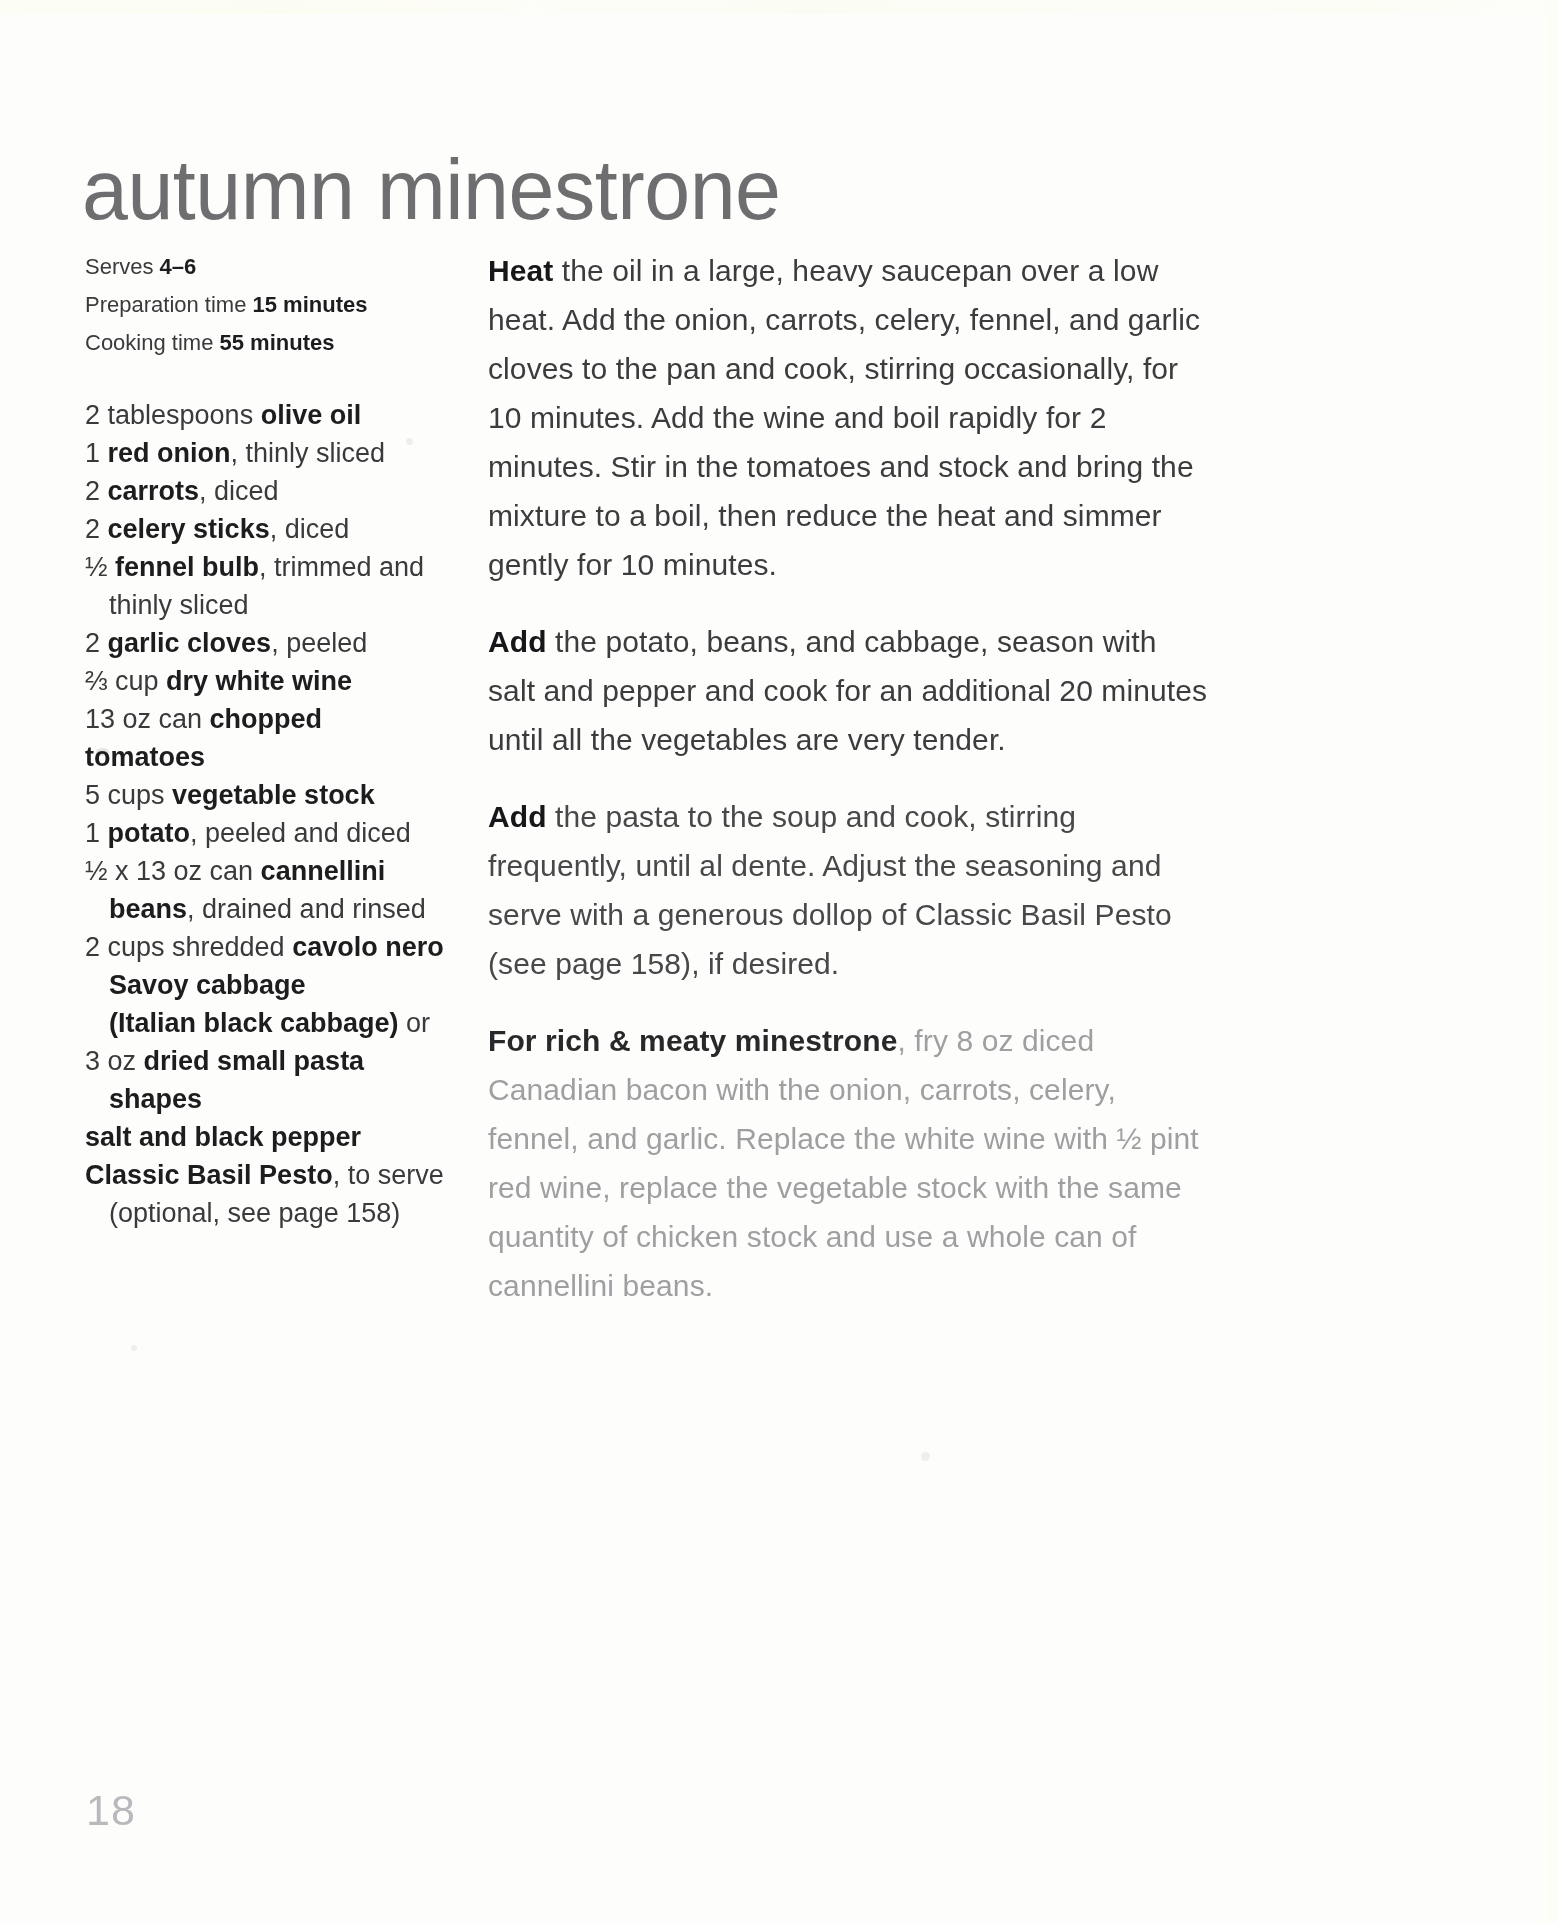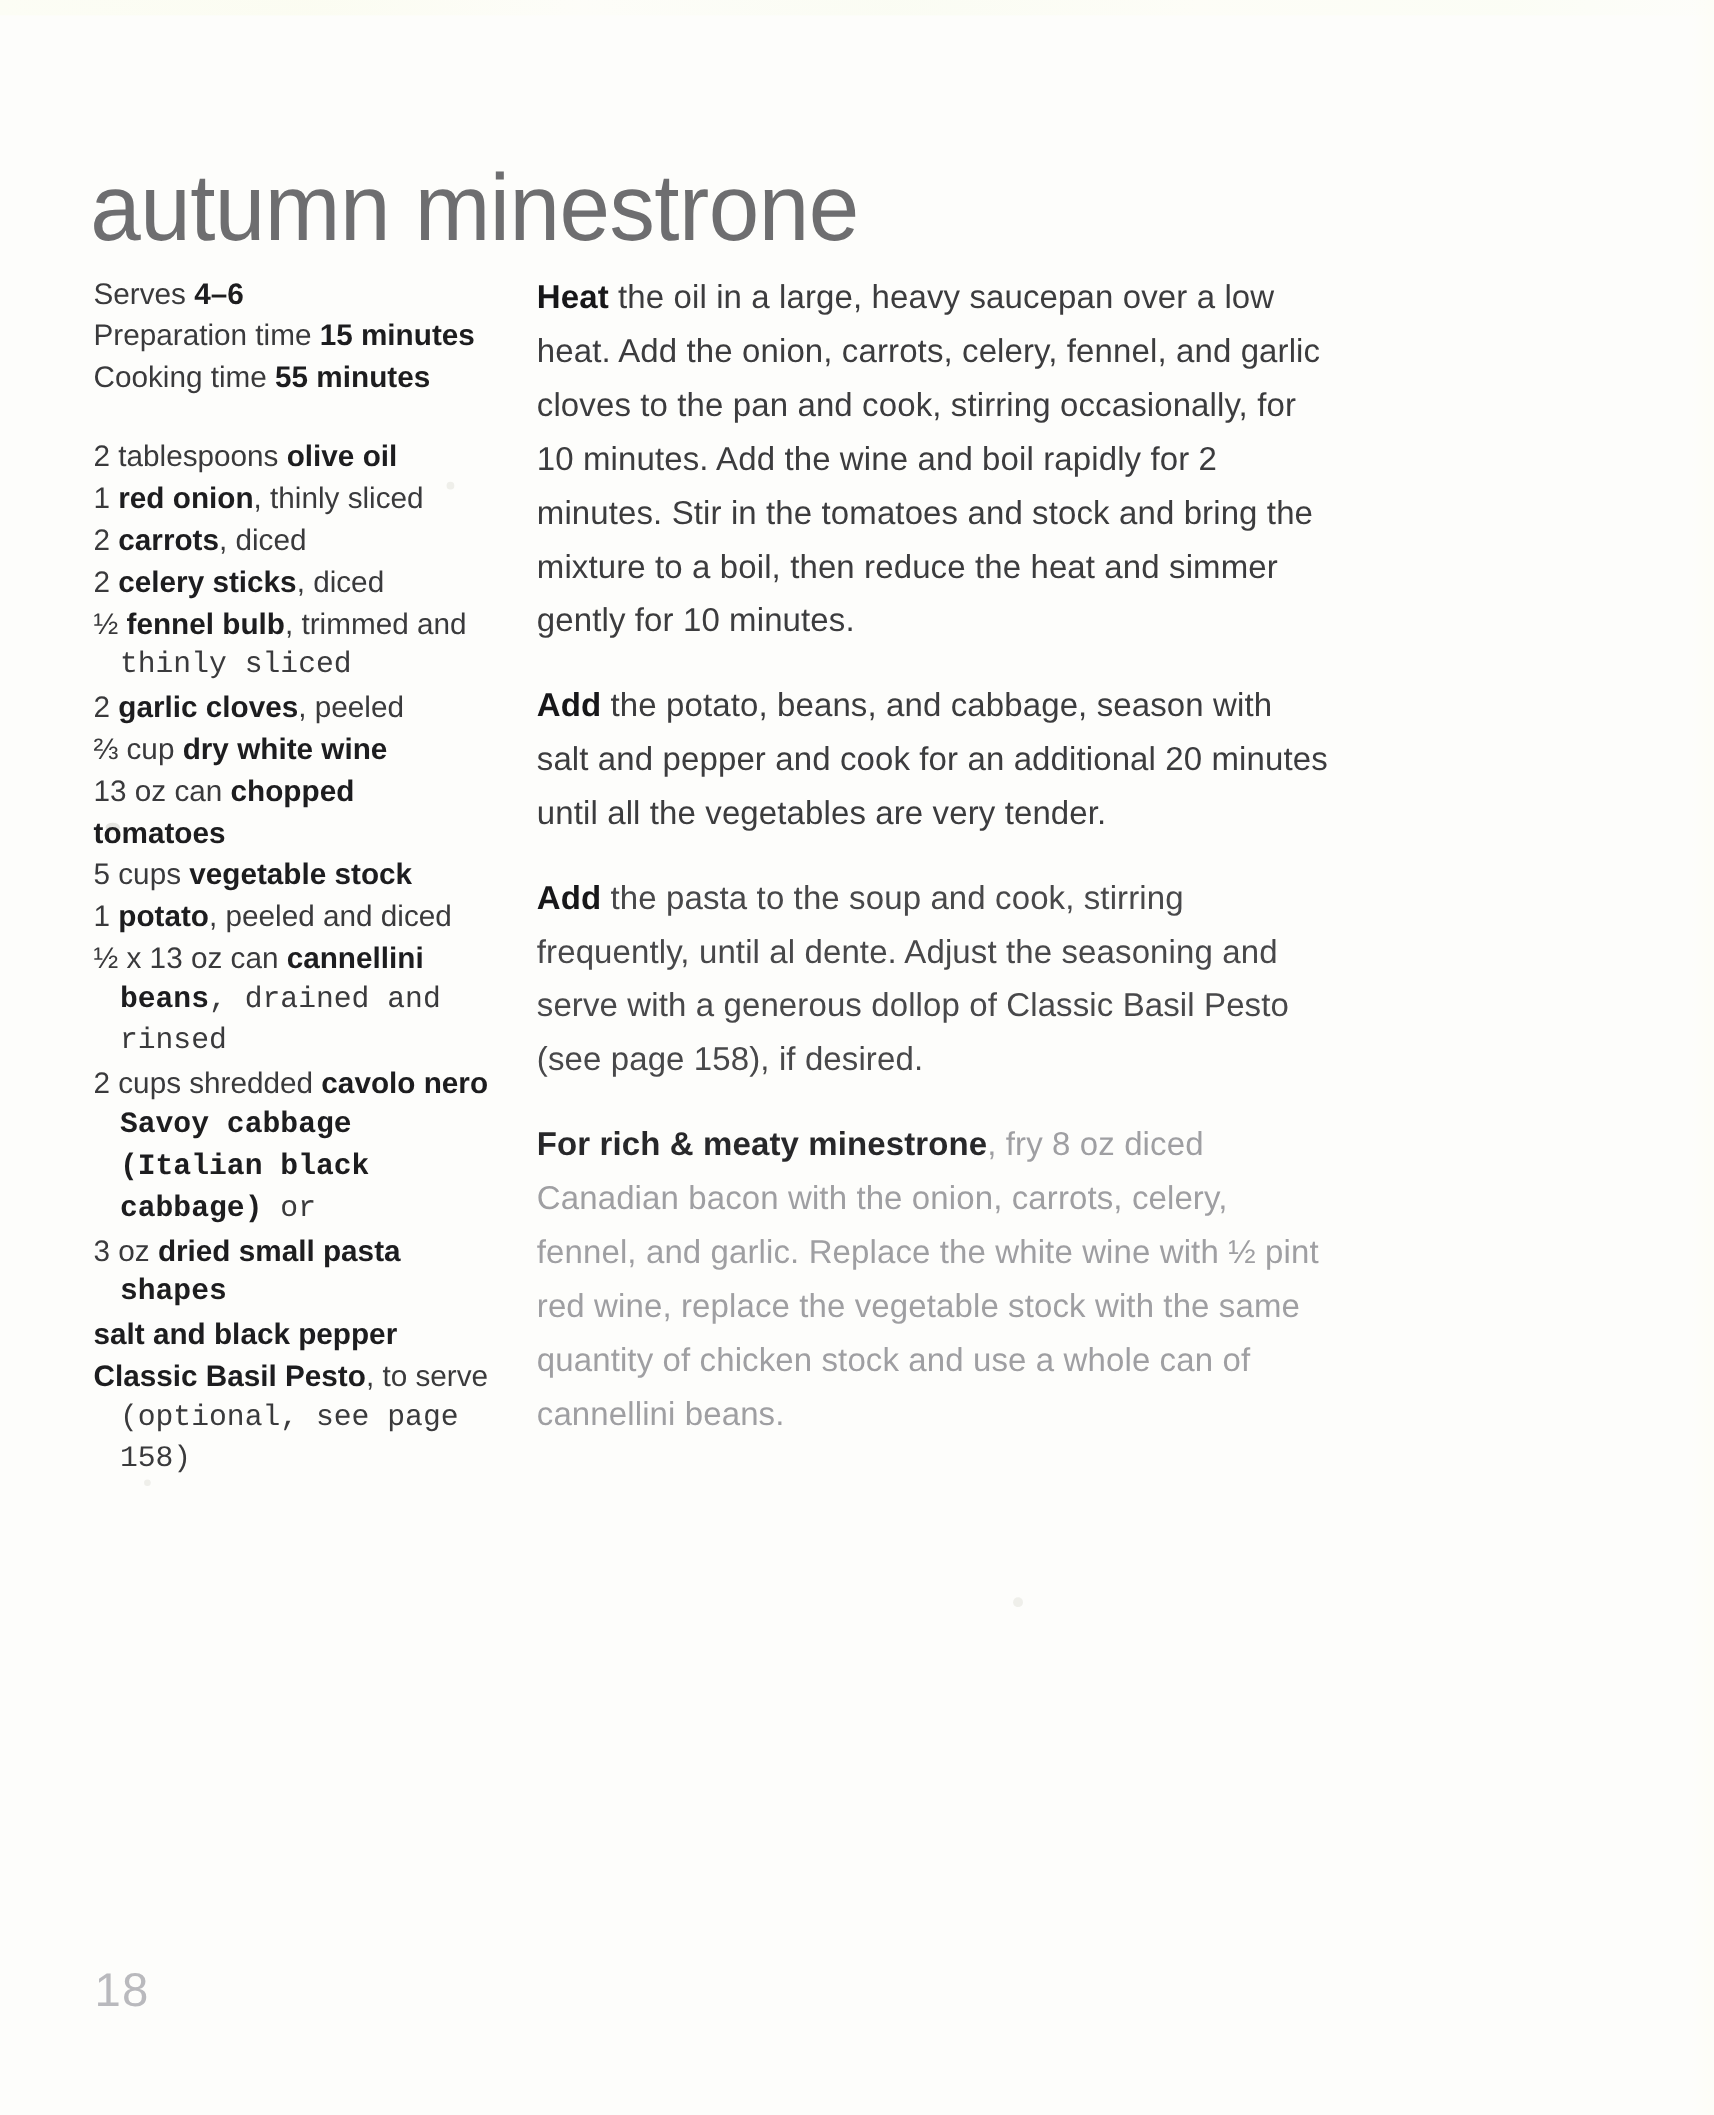--- a/index.html
+++ b/index.html
@@ -63,21 +63,21 @@
   }
   #method-column {
     position: absolute;
     left: 488px;
     top: 246px;
     width: 722px;
   }
 
   
   .meta-line {
-    font-size: 27px;
+    font-size: 22px;
     line-height: 38px;
     color: #3a3a3c;
     font-weight: 400;
     white-space: nowrap;
   }
   .meta-line .v { font-weight: 700; color: #1d1d1f; }
 
   .meta-block { margin-bottom: 34px; }
 
   
@@ -86,21 +86,20 @@
     line-height: 38px;
     color: #3a3a3c;
     font-weight: 400;
     padding-left: 0;
     margin-bottom: 0;
   }
   .ingredient .b { font-weight: 700; color: #1d1d1f; }
   .ingredient .cont {
     display: block;
     padding-left: 24px;
-    font-family: Liberation Mono, monospace;
   }
 
   
   .method-para {
     font-size: 30px;
     line-height: 49px;
     color: #3c3c3e;
     font-weight: 300;
     margin: 0 0 28px 0;
     letter-spacing: 0.1px;

